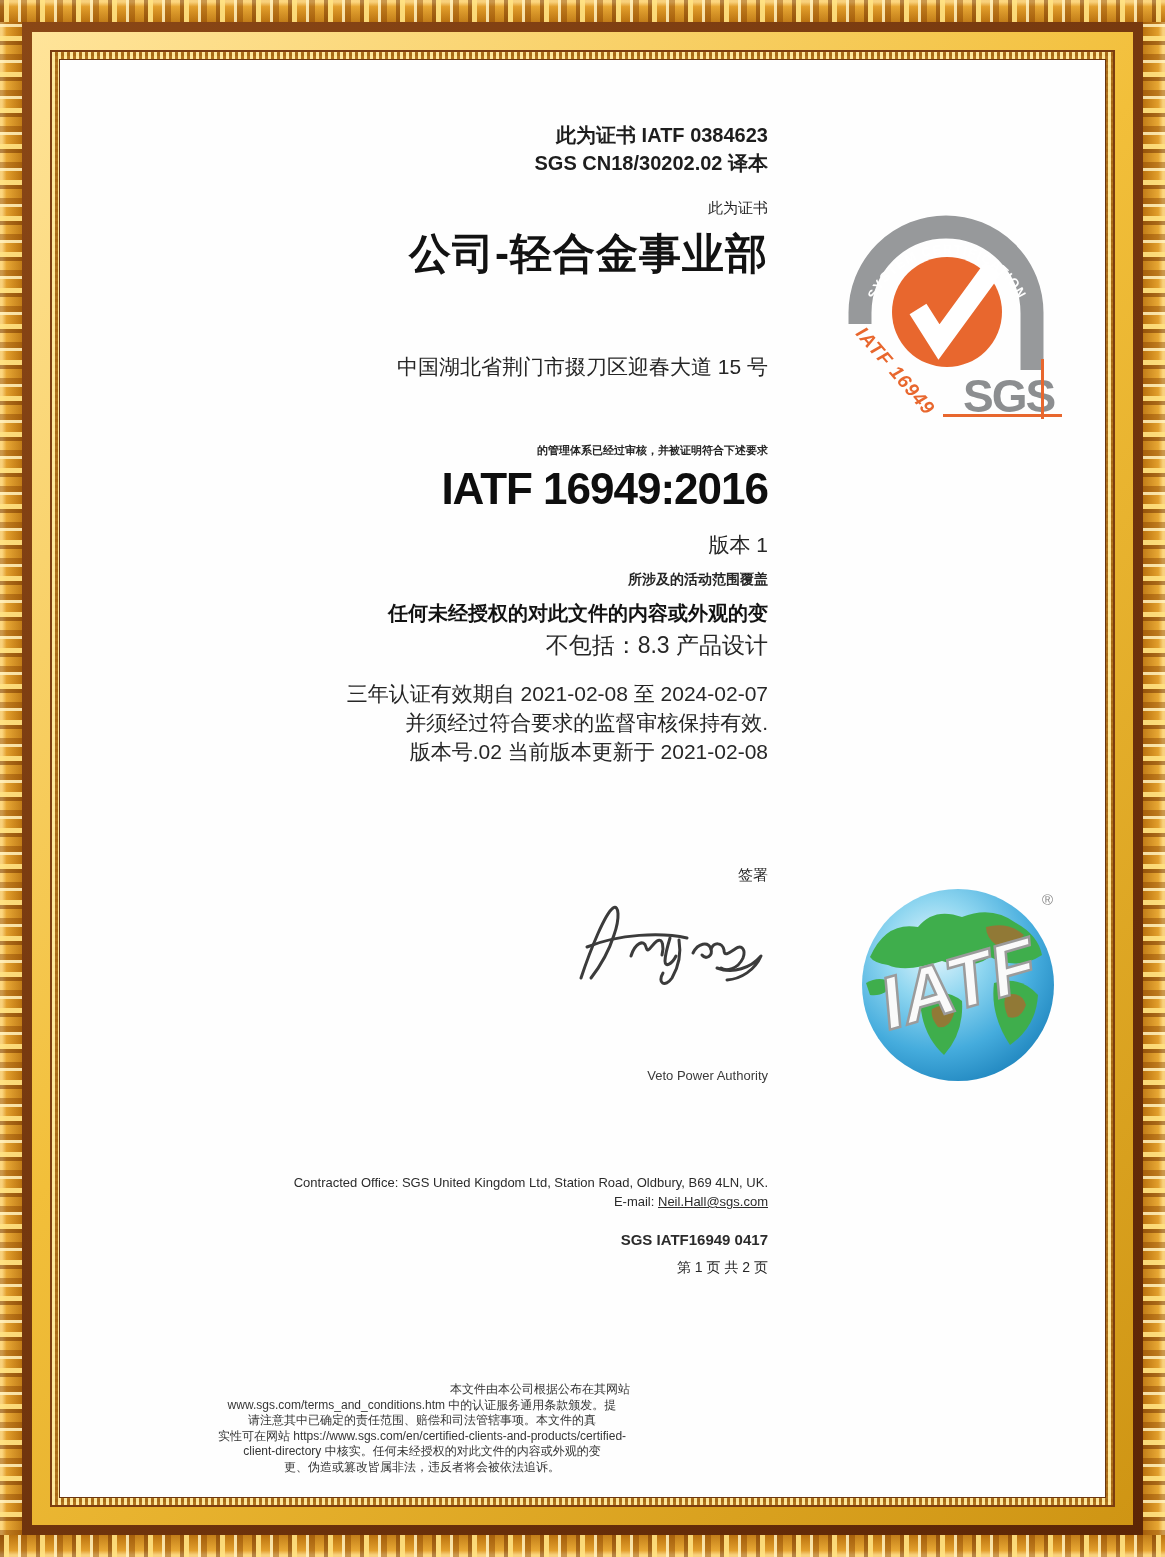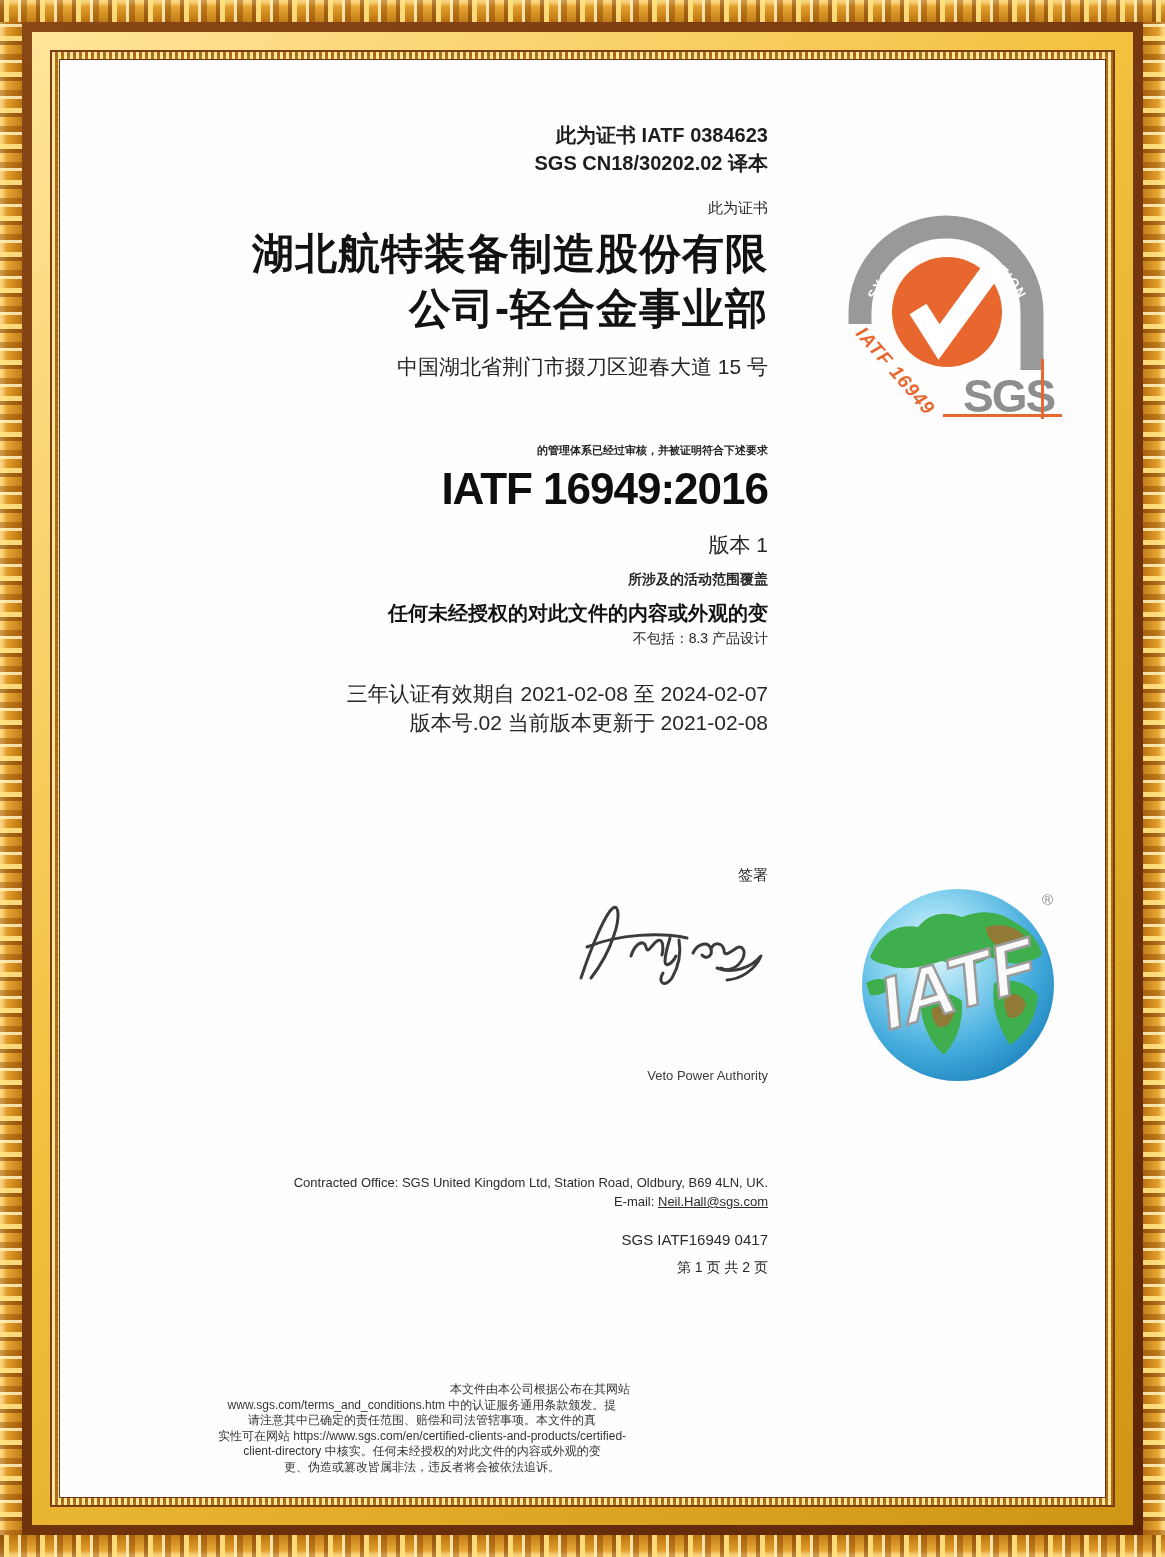--- a/index.html
+++ b/index.html
@@ -40,27 +40,27 @@
   .rt{position:absolute;right:337px;text-align:right;white-space:nowrap;}
   #certref{top:61px;font-size:20px;font-weight:700;line-height:28px;color:#1d1d1d;}
   #orgintro{top:139px;font-size:15px;}
   #company{top:166px;font-size:42px;font-weight:700;line-height:55px;letter-spacing:1px;color:#121212;}
   #address{top:293px;font-size:21px;}
   #audit{top:383px;font-size:11px;font-weight:700;}
   #standard{top:404px;font-size:44px;font-weight:700;letter-spacing:-1px;color:#0e0e0e;}
   #edition{top:471px;font-size:21px;margin-left:8px;}
   #scopeintro{top:511px;font-size:14px;font-weight:700;text-align:center;}
   #scope{top:540px;font-size:20px;font-weight:700;color:#121212;}
-  #exclusion{top:570px;font-size:14px;}
+  #exclusion{top:570px;font-size:23px;}
   #validity{top:619px;font-size:21px;line-height:29px;}
   #signlabel{top:806px;font-size:15px;}
   #veto{top:1008px;font-size:13px;color:#3a3a3a;}
   #office{top:1113px;font-size:13px;line-height:19px;color:#2b2b2b;}
   #office .email{text-decoration:underline;}
-  #docref{top:1171px;font-size:15px;font-weight:400;color:#2b2b2b;}
+  #docref{top:1171px;font-size:15px;font-weight:700;color:#2b2b2b;}
   #pageind{top:1199px;font-size:14px;}
   #disclaimer{position:absolute;left:150px;top:1322px;width:424px;font-size:12px;
     line-height:15.5px;color:#353535;text-align:center;}
   #disclaimer .dl0{text-align:right;padding-right:4px;}
   .logo{position:absolute;}
   #sgsmark{left:783px;top:152px;}
   #signature{left:515px;top:838px;}
   #globe{left:798px;top:823px;}
 </style>
 </head>
@@ -78,21 +78,20 @@
           <div class="doc">
 
             <div class="rt" id="certref">
               <div>此为证书 IATF 0384623</div>
               <div>SGS CN18/30202.02 译本</div>
             </div>
 
             <div class="rt" id="orgintro">此为证书</div>
 
             <div class="rt" id="company">
-              <div>湖北航特装备制造股份有限</div>
               <div>公司-轻合金事业部</div>
             </div>
 
             <div class="rt" id="address">中国湖北省荆门市掇刀区迎春大道 15 号</div>
 
             <svg class="logo" id="sgsmark" width="220" height="210" viewBox="0 0 220 210">
               <defs>
                 <path id="arcTextPath" d="M27 103 A79 79 0 0 1 181 103"></path>
               </defs>
               <path d="M17 112 L17 101 A86 86 0 0 1 189 101 L189 158" fill="none" stroke="#97999B" stroke-width="23"></path>
@@ -109,20 +108,21 @@
 
             <div class="rt" id="audit">的管理体系已经过审核，并被证明符合下述要求</div>
             <div class="rt" id="standard">IATF 16949:2016</div>
             <div class="rt" id="edition">版本 1</div>
             <div class="rt" id="scopeintro">所涉及的活动范围覆盖</div>
             <div class="rt" id="scope">任何未经授权的对此文件的内容或外观的变</div>
             <div class="rt" id="exclusion">不包括：8.3 产品设计</div>
 
             <div class="rt" id="validity">
               <div>三年认证有效期自 2021-02-08 至 2024-02-07</div>
+              <div>并须经过符合要求的监督审核保持有效.</div>
               <div>版本号.02 当前版本更新于 2021-02-08</div>
             </div>
 
             <div class="rt" id="signlabel">签署</div>
 
             <svg class="logo" id="signature" width="195" height="95" viewBox="0 0 195 95">
               <g fill="none" stroke="#3b3b3b" stroke-width="3" stroke-linecap="round" stroke-linejoin="round">
                 <path d="M6 80 C16 50 30 16 38 10 C44 6 45 20 39 37 C33 56 23 71 16 80"></path>
                 <path d="M12 49 C44 36 86 34 112 40"></path>
                 <path d="M56 58 C60 45 69 41 71 49 C73 57 76 47 82 43 C88 39 89 50 87 57"></path>

